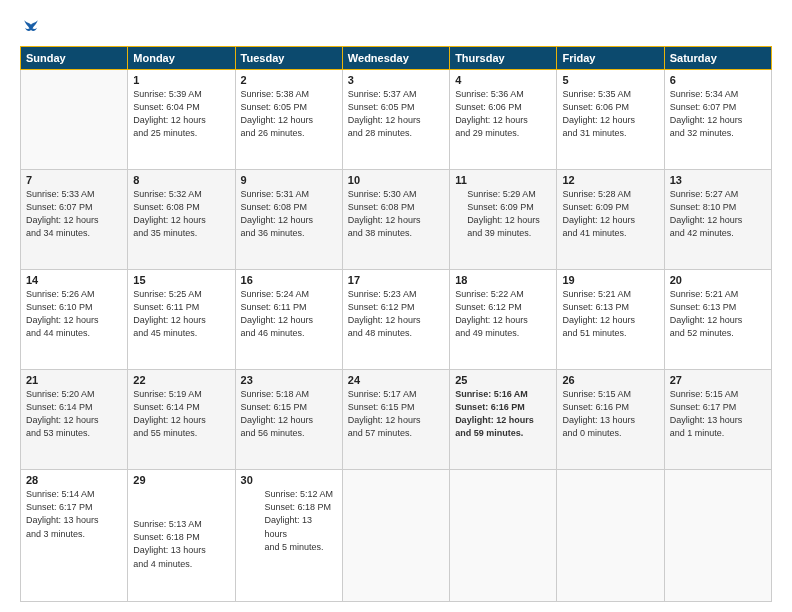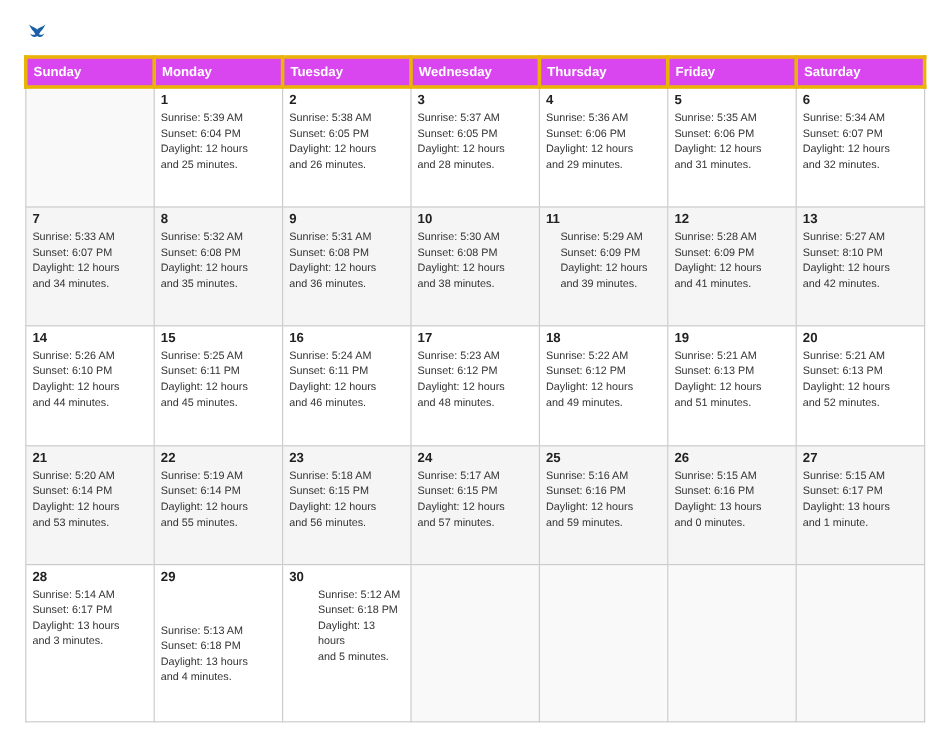--- a/index.html
+++ b/index.html
@@ -59,26 +59,26 @@
     }
     .calendar {
       flex: 1;
       border: 1px solid #ccc;
       border-collapse: collapse;
       width: 100%;
       table-layout: fixed;
       font-size: 9.5px;
     }
     .calendar th {
-      background: #d946ef;
+      background: #0c4a6e;
       color: #fff;
       text-align: left;
       padding: 5px 5px;
       font-size: 11px;
-      border: 3px solid #eab308;
+      border: 1px solid #eab308;
     }
     .calendar td {
       border: 1px solid #ccc;
       vertical-align: top;
       padding: 4px 5px;
       height: 80px;
     }
     .day-num {
       font-weight: bold;
       font-size: 11px;
@@ -298,21 +298,21 @@
           </td>
           <td>
             <span class="day-num">24</span>
             <div class="day-info" style="white-space: pre-line;">Sunrise: 5:17 AM
 Sunset: 6:15 PM
 Daylight: 12 hours
 and 57 minutes.</div>
           </td>
           <td>
             <span class="day-num">25</span>
-            <div class="day-info" style="white-space: pre-line;">Sunrise: 5:16 AM
+            <div class="day-info" style="white-space: pre-line; font-weight: bold;">Sunrise: 5:16 AM
 Sunset: 6:16 PM
 Daylight: 12 hours
 and 59 minutes.</div>
           </td>
           <td>
             <span class="day-num">26</span>
             <div class="day-info" style="white-space: pre-line;">Sunrise: 5:15 AM
 Sunset: 6:16 PM
 Daylight: 13 hours
 and 0 minutes.</div>

